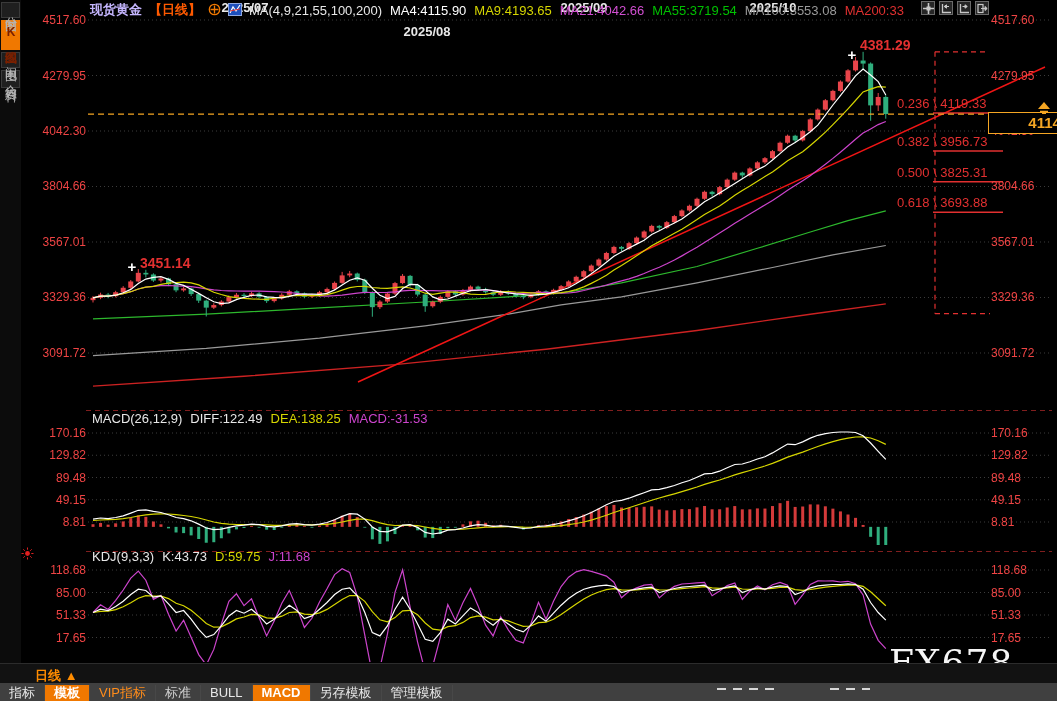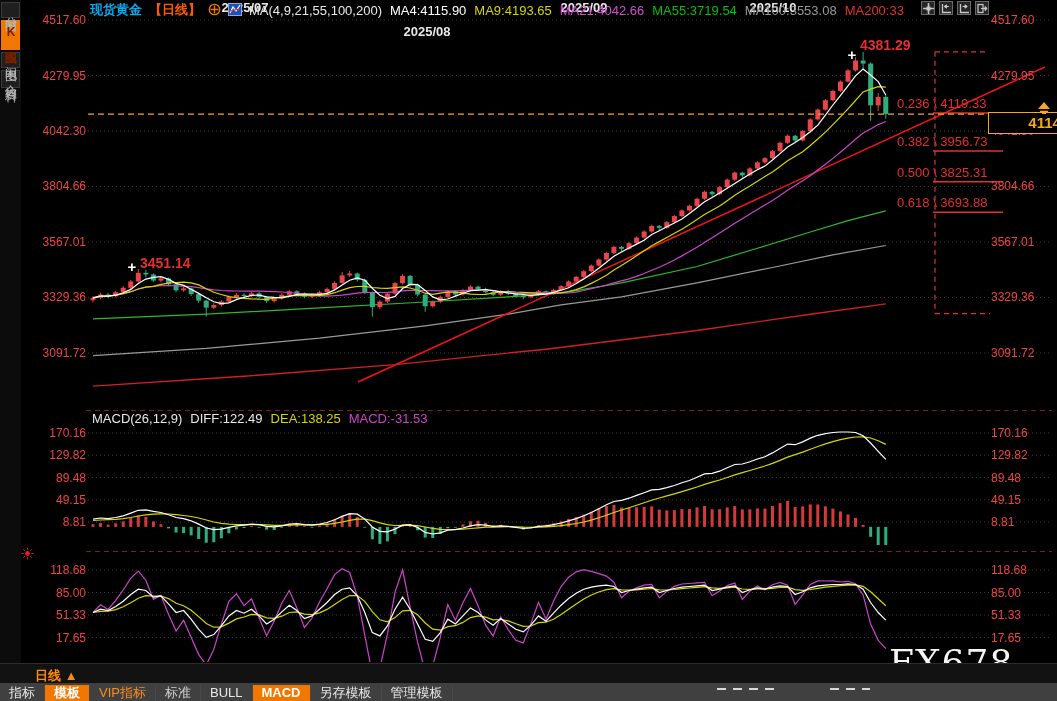--- a/index.html
+++ b/index.html
@@ -1,21 +1,21 @@
 <!DOCTYPE html>
 <html><head>
 <meta charset="utf-8">
 <style>
   html,body{margin:0;padding:0;background:#000;}
   body{width:1057px;height:701px;position:relative;overflow:hidden;
        font-family:"Liberation Sans",sans-serif;-webkit-font-smoothing:antialiased;}
   
   #topbar{position:absolute;left:0;top:0;width:1057px;height:19px;z-index:40;}
   #topbar .row{position:absolute;left:90px;top:1px;height:17px;display:flex;align-items:center;gap:7px;white-space:nowrap;}
-  .tb-sym{color:#0ea5e9;font-size:13px;font-weight:bold;}
+  .tb-sym{color:#c4b5fd;font-size:13px;font-weight:bold;}
   .tb-period{color:#ff5a00;font-size:13px;font-weight:bold;}
   .ma-item{font-size:13px;}
   .tb-ico{display:inline-flex;align-items:center;}
   #win-icons{position:absolute;left:921px;top:1px;display:flex;gap:4px;}
   .win-btn{width:14px;height:14px;background:#262626;border:1px solid #6a6a6a;display:inline-flex;align-items:center;justify-content:center;box-sizing:border-box;}
   
   #sidebar{position:absolute;left:0;top:0;width:21px;height:663px;background:#0c0c0c;z-index:30;}
   .side-item{width:19px;margin:2px 0 2px 1px;padding:4px 0;background:#1f1f1f;border:1px solid #3a3a3a;
              color:#b5b5b5;font-size:12px;text-align:center;writing-mode:vertical-rl;text-orientation:upright;
              letter-spacing:2px;box-sizing:border-box;cursor:pointer;}
@@ -419,20 +419,23 @@
     <line x1="933" y1="150.98445806000007" x2="1003" y2="150.98445806000007" stroke="#e23030" stroke-width="1.5"></line>
     <line x1="933" y1="181.6760220200001" x2="1003" y2="181.6760220200001" stroke="#e23030" stroke-width="1.5"></line>
     <line x1="933" y1="212.36992136000006" x2="1003" y2="212.36992136000006" stroke="#e23030" stroke-width="1.5"></line>
     <line x1="88" y1="114.09713096000002" x2="1052" y2="114.09713096000002" stroke="#f5a623" stroke-width="1.2" stroke-dasharray="6 4"></line>
   </svg>
 
 <div id="overlay">
   <div class="hdr" style="left:92px;top:411px;">
     <span style="color:#e8e8e8;">MACD(26,12,9)</span><span style="color:#e8e8e8;">DIFF:122.49</span><span style="color:#d6d600;">DEA:138.25</span><span style="color:#cc44cc;">MACD:-31.53</span>
   </div>
+  <div class="hdr" style="left:92px;top:549px;">
+    <span style="color:#e8e8e8;">KDJ(9,3,3)</span><span style="color:#e8e8e8;">K:43.73</span><span style="color:#d6d600;">D:59.75</span><span style="color:#cc44cc;">J:11.68</span>
+  </div>
 <div class="axlab left" style="left: 30px; top: 13px;">4517.60</div>
     <div class="axlab" style="left: 991px; top: 13px;">4517.60</div>
     <div class="axlab left" style="left: 30px; top: 68.5003px;">4279.95</div>
     <div class="axlab" style="left: 991px; top: 68.5003px;">4279.95</div>
     <div class="axlab left" style="left: 30px; top: 124.001px;">4042.30</div>
     <div class="axlab" style="left: 991px; top: 124.001px;">4042.30</div>
     <div class="axlab left" style="left: 30px; top: 179.499px;">3804.66</div>
     <div class="axlab" style="left: 991px; top: 179.499px;">3804.66</div>
     <div class="axlab left" style="left: 30px; top: 234.999px;">3567.01</div>
     <div class="axlab" style="left: 991px; top: 234.999px;">3567.01</div>

